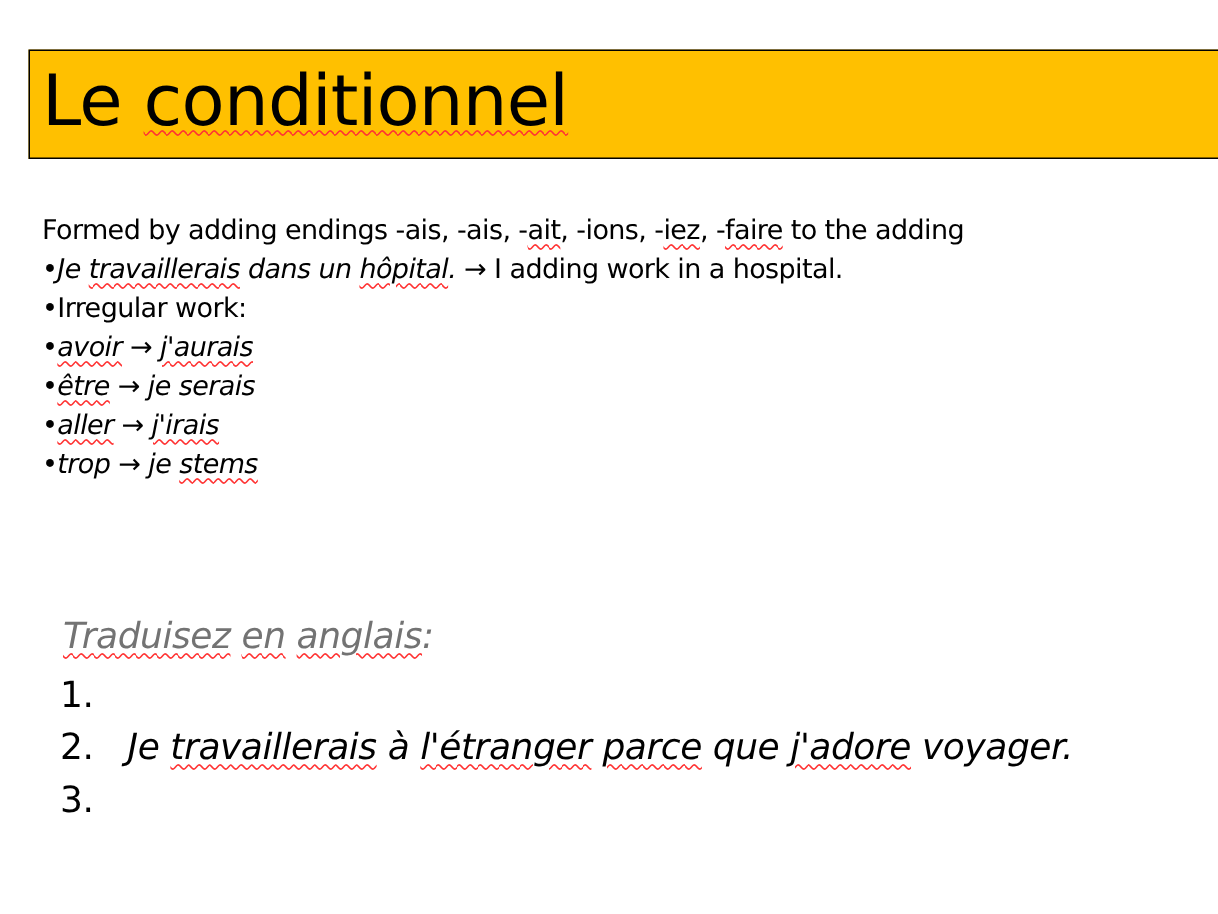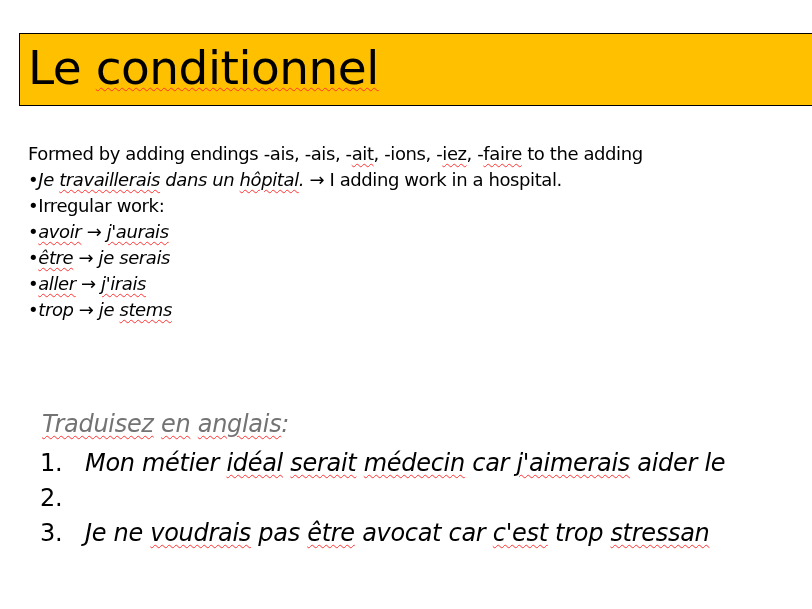--- a/index.html
+++ b/index.html
@@ -71,22 +71,21 @@
   </div>
 </div>
 
 <div class="exercise-title">
   <span class="sq">Traduisez</span> <span class="sq">en</span> <span class="sq">anglais</span>:
 </div>
 
 <div class="sentences">
   <div class="sentence">
     <div class="num">1.</div>
-    <div>Mon métier <span class="sq">idéal</span> <span class="sq">serait</span> <span class="sq">médecin</span> car <span class="sq">j'aimerais</span> aider le</div>
   </div>
   <div class="sentence">
     <div class="num">2.</div>
+    <div>Je <span class="sq">travaillerais</span> à <span class="sq">l'étranger</span> <span class="sq">parce</span> que <span class="sq">j'adore</span> voyager.</div>
   </div>
   <div class="sentence">
     <div class="num">3.</div>
-    <div>Je ne <span class="sq">voudrais</span> pas <span class="sq">être</span> avocat car <span class="sq">c'est</span> trop <span class="sq">stressan</span></div>
   </div>
 </div>
 
 </body></html>

